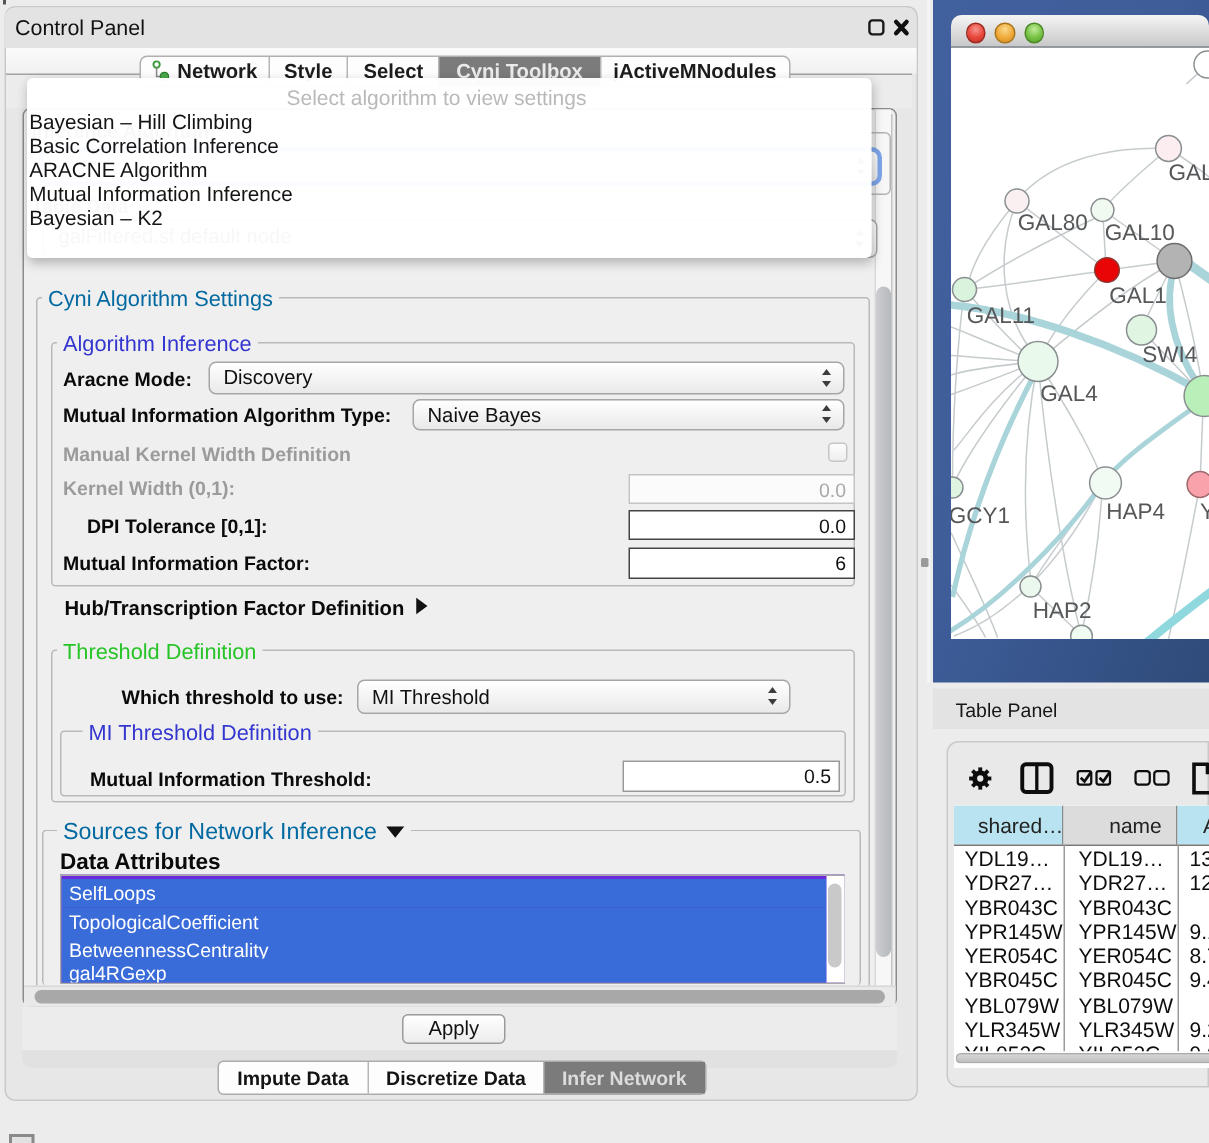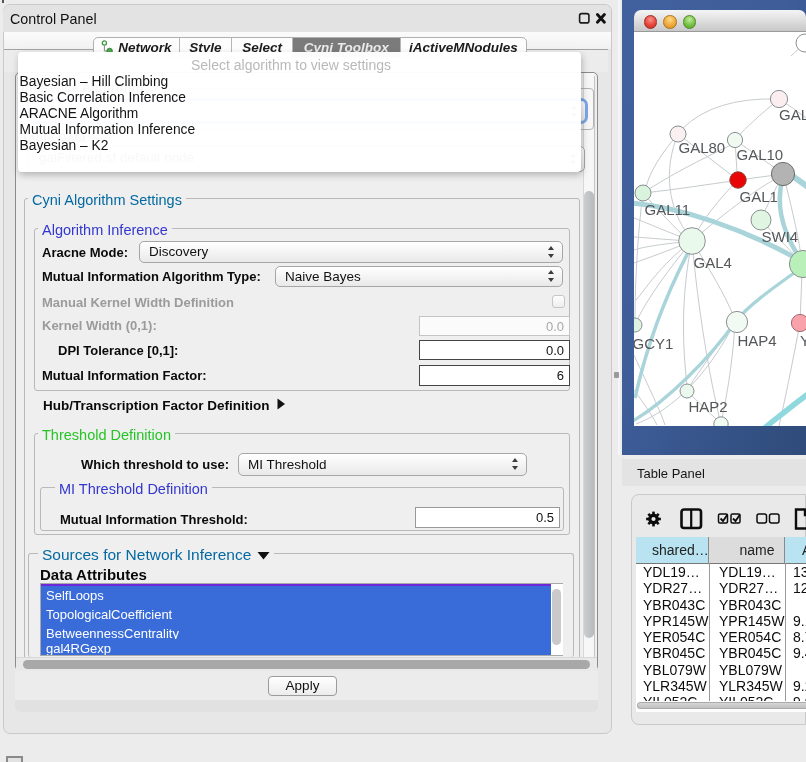--- a/index.html
+++ b/index.html
@@ -7,21 +7,21 @@
 #root{position:relative;width:806px;height:762px;padding-left:24px;}
 .abs{position:absolute;}
 
 #win{left:3px;top:4px;width:609px;height:730px;background:#e7e7e7;border:1px solid #c9c9c9;border-radius:7px;box-sizing:border-box;}
 #titlebar{left:3px;top:5px;width:608px;height:27px;background:#e3e3e3;border-radius:7px 7px 0 0;}
 #title{left:10px;top:11px;font-size:14.3px;color:#111;}
 #tabstrip{left:4px;top:32px;width:607px;height:16.5px;background:linear-gradient(#fbfbfb,#f1f1f1);}
 #tabline{left:4px;top:48.5px;width:604px;height:1px;background:#a3a3a3;}
 #belowline{left:4px;top:49.5px;width:604px;height:22px;background:#ececec;}
 
-#tabs{left:93px;top:36.5px;width:434px;height:21px;border:1px solid #b0b0b0;border-radius:5px;background:#fdfdfd;display:flex;box-sizing:border-box;z-index:5;font-style:italic;}
+#tabs{left:93px;top:36.5px;width:434px;height:21px;border:1px solid #b0b0b0;border-radius:5px;background:#fdfdfd;display:flex;box-sizing:border-box;z-index:5;}
 #tabs .tab{display:flex;align-items:center;justify-content:center;font-size:13.5px;font-weight:bold;color:#1c1c1c;border-left:1px solid #b6b6b6;box-sizing:border-box;}
 #tabs .tab:first-child{border-left:none;}
 #tabs .sel{background:#7b7b7b;color:#ebebeb;}
 
 #panel{left:15px;top:72px;width:583px;height:599px;background:#efefef;border:1px solid #8c8c8c;border-radius:5px;box-sizing:border-box;}
 
 .hidlab{font-weight:bold;font-size:13px;color:#222;}
 .aquacombo{background:linear-gradient(#ffffff,#e9e9e9);border:1px solid #a6a6a6;border-radius:5px;box-sizing:border-box;font-size:13.5px;color:#111;}
 .arr{position:absolute;right:7px;top:50%;width:7px;height:12px;margin-top:-6px;}
 .arr:before{content:"";position:absolute;left:0;top:0;border-left:3.5px solid transparent;border-right:3.5px solid transparent;border-bottom:4.5px solid #3c3c3c;}
@@ -149,20 +149,25 @@
   <div class="abs" style="left:550.5px;top:584px;width:12px;height:71px;background:#fff;"></div>
   <div class="abs" style="left:552px;top:589px;width:9px;height:56px;background:#c9c9c9;border-radius:4.5px;"></div>
 
   <div class="abs" style="left:16px;top:656.5px;width:581px;height:14px;background:#e9e9e9;border-top:1px solid #d8d8d8;box-sizing:border-box;"></div>
   <div class="abs" style="left:23px;top:660px;width:567px;height:8.5px;background:#a8a8a8;border-radius:4.5px;"></div>
 
   <div class="abs" style="left:15px;top:671px;width:583px;height:29px;background:#ececec;"></div>
   <div class="abs" style="left:15px;top:700px;width:583px;height:12px;background:#e1e1e1;border-radius:0 0 6px 6px;"></div>
   <div class="abs" style="left:268px;top:676px;width:69px;height:19.5px;border:1px solid #9b9b9b;border-radius:4px;background:linear-gradient(#ffffff,#ececec);box-sizing:border-box;text-align:center;font-size:13.5px;line-height:18px;color:#111;">Apply</div>
 
+  <div id="bottabs" class="abs">
+    <div class="seg" style="width:100px">Impute Data</div>
+    <div class="seg" style="width:117px">Discretize Data</div>
+    <div class="seg sel" style="width:108px">Infer Network</div>
+  </div>
 
   <div id="popup" class="abs">
     <div class="hint">Select algorithm to view settings</div>
     <div class="it" style="top:21.5px;">Bayesian – Hill Climbing</div>
     <div class="it" style="top:37.5px;">Basic Correlation Inference</div>
     <div class="it" style="top:53.5px;font-weight:normal;">ARACNE Algorithm</div>
     <div class="it" style="top:69.5px;">Mutual Information Inference</div>
     <div class="it" style="top:85.5px;">Bayesian – K2</div>
   </div>
 

